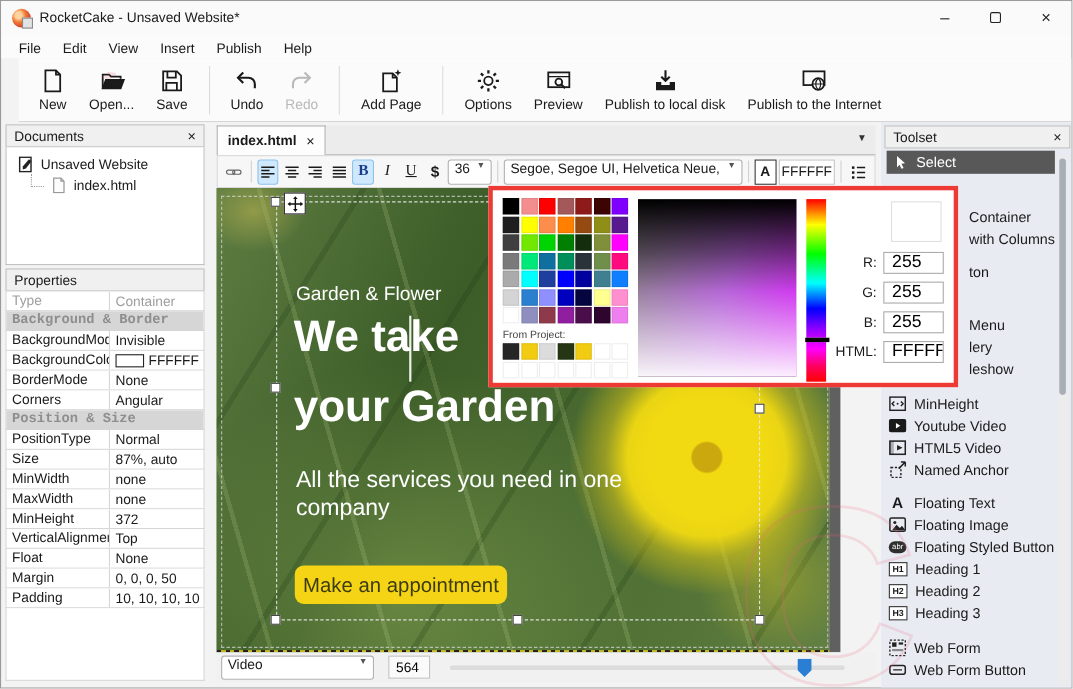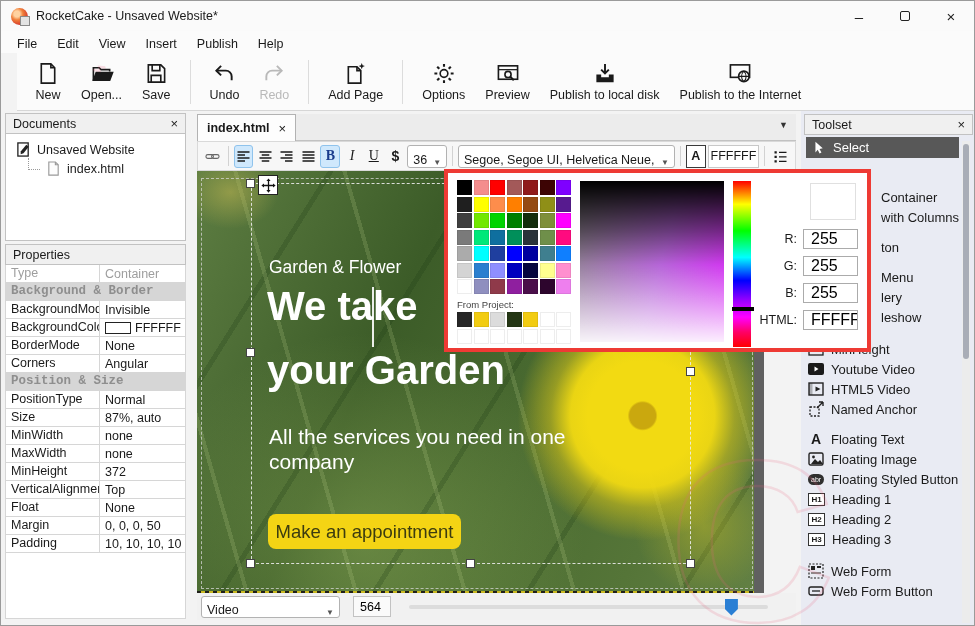--- a/index.html
+++ b/index.html
@@ -65,21 +65,21 @@
   .tab-dd { position:absolute; right:8px; top:6px; font-size:9px; color:#333; }
 
   .fmtbar { position:absolute; left:196px; top:140px; width:599px; height:30px; background:#f7f7f7;
             border:1px solid #d9d9d9; display:flex; align-items:center; padding:0 5px; gap:2px; }
   .fbtn { width:23px; height:23px; display:flex; align-items:center; justify-content:center;
           border:1px solid transparent; border-radius:3px; font-size:14px; }
   .fbtn svg { width:15px; height:15px; }
   .fbtn.active { background:#cfe8fc; border-color:#8fc3ec; }
   .fsep { width:1px; height:20px; background:#d2d2d2; margin:0 3px; }
   .fakeselect { height:23px; border:1px solid #b2b2b2; border-radius:3px; background:#fff;
-                display:flex; align-items:flex-end; padding:0 5px; gap:5px; }
+                display:flex; align-items:flex-start; padding:0 5px; gap:5px; }
   .fakeselect .caret { margin-left:auto; font-size:8px; color:#555; }
   .fs-size { width:45px; }
   .fs-font { width:217px; }
   .fs-font span.val { white-space:nowrap; overflow:hidden; }
   .a-box { width:23px; height:23px; border:1.5px solid #3a3a3a; background:#fff; display:flex;
            align-items:center; justify-content:center; font-weight:bold; }
   .hexfield { width:61px; height:23px; background:#fff; border:1px solid #c8c8c8; display:flex;
               align-items:center; justify-content:center; }
 
   
@@ -540,21 +540,21 @@
     <div class="ts-items" id="ts-items">
         <div class="ts-item frag">
           <span>Container</span>
         </div>
         <div class="ts-item frag">
           <span>with Columns</span>
         </div>
         <div class="ts-item frag" style="margin-top: 10px;">
           <span>ton</span>
         </div>
-        <div class="ts-item frag" style="margin-top: 10px;">
+        <div class="ts-item frag" style="margin-top: 28px;">
           <span>Menu</span>
         </div>
         <div class="ts-item frag">
           <span>lery</span>
         </div>
         <div class="ts-item frag">
           <span>leshow</span>
         </div>
         <div class="ts-item" style="margin-top: 12px;">
           <span style="display: inline-flex;">

